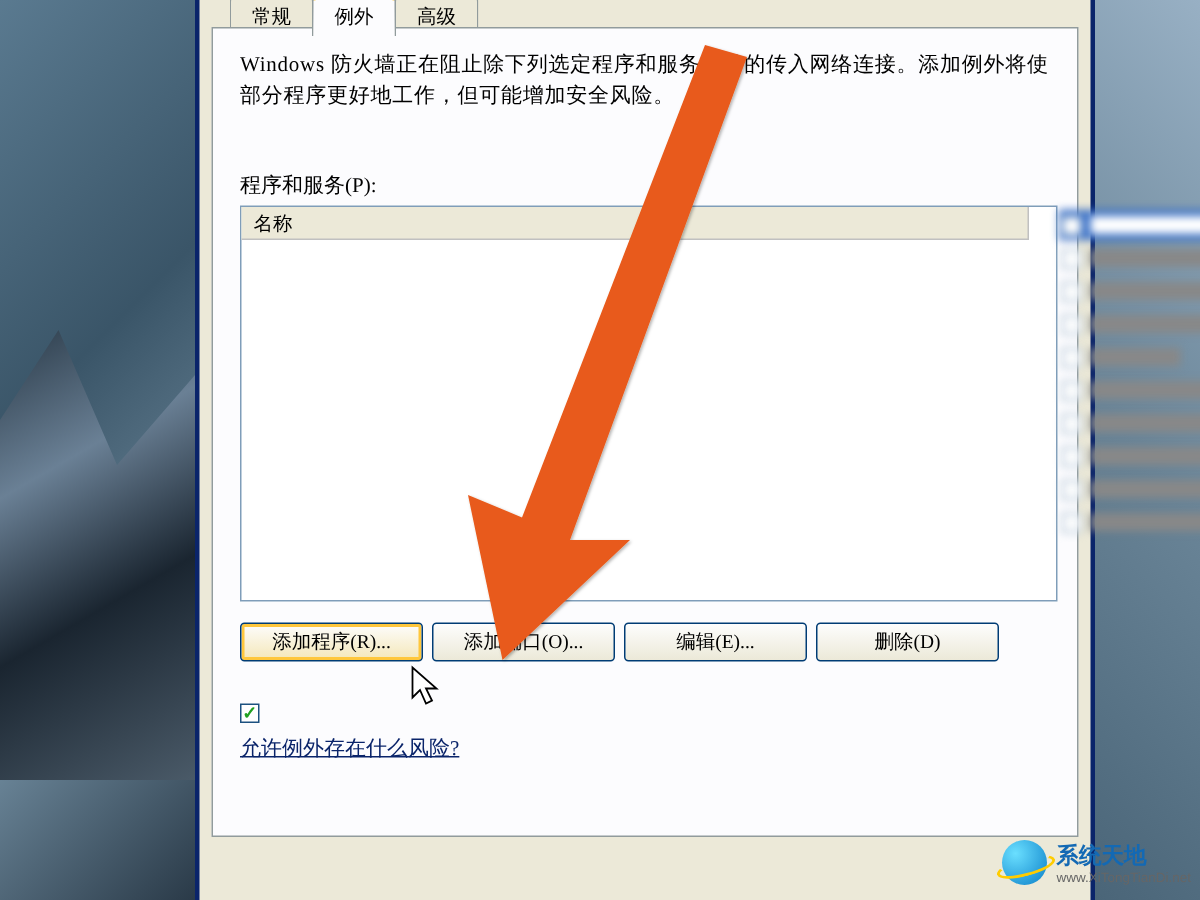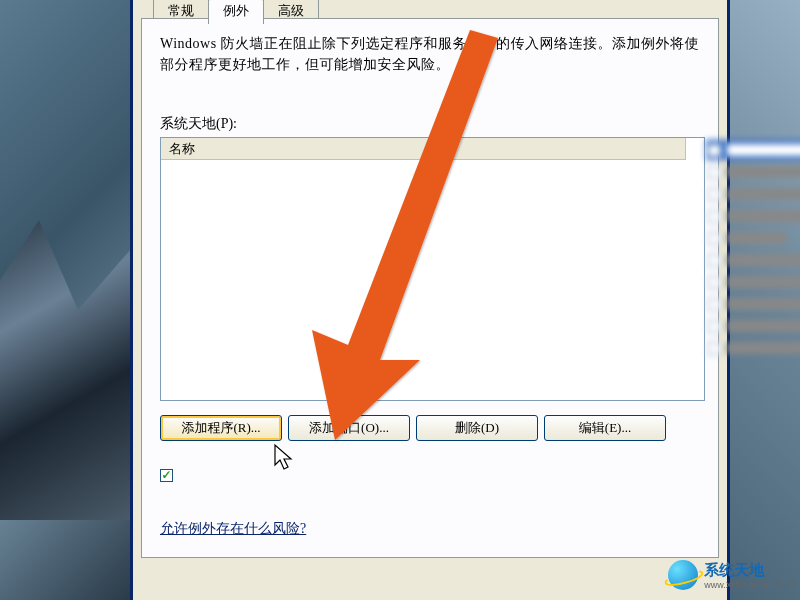--- a/index.html
+++ b/index.html
@@ -96,21 +96,21 @@
     box-shadow: inset 0 0 0 2px #ffc73c;
     background: linear-gradient(#fdfdfd, #f4e7b8);
   }
   .notify-row { margin-top: 28px; display: flex; align-items: center; }
   .notify-row .cb {
     width: 13px; height: 13px; border: 1px solid #1c5180;
     background: #fff; margin-right: 6px; display: flex;
     align-items: center; justify-content: center;
     color: #21a121; font-size: 12px; font-weight: bold;
   }
-  .risk-link { margin-top: 38px; }
+  .risk-link { margin-top: 8px; }
   .risk-link a { color: #0a246a; text-decoration: underline; cursor: pointer; }
   .bottom-bar {
     position: absolute; left: 0; bottom: 0; right: 0; height: 36px;
     border-top: 1px solid #919b9c; display: flex; justify-content: flex-end;
     align-items: center; padding-right: 14px; gap: 8px;
     background: #ece9d8;
   }
   .bottom-bar .xp-btn { min-width: 82px; }
   .arrow {
     position: absolute; left: 280px; top: 20px; pointer-events: none;
@@ -147,21 +147,21 @@
 <div class="dialog">
   <div class="tabs">
     <div class="tab">常规</div>
     <div class="tab active">例外</div>
     <div class="tab">高级</div>
   </div>
 
   <div class="tab-panel">
     <p class="desc">Windows 防火墙正在阻止除下列选定程序和服务之外的传入网络连接。添加例外将使部分程序更好地工作，但可能增加安全风险。</p>
 
-    <div class="label">系统天地(P):</div>
+    <div class="label">程序和服务(P):</div>
 
     <div class="list-frame">
       <div style="display:flex;gap:16px;">
         <div class="list-header">名称</div>
         <div class="list-body">
           <div class="list-row selected" style="top:2px">
               <div class="cb"></div>
               <div class="txt" style="width:140px"></div>
             </div>
           <div class="list-row" style="top:24px">
@@ -205,22 +205,22 @@
       <div class="scrollbar">
         <div class="scroll-btn">▲</div>
         <div style="height:226px"></div>
         <div class="scroll-btn">▼</div>
       </div>
     </div>
 
     <div class="btn-row">
       <button class="xp-btn hover">添加程序(R)...</button>
       <button class="xp-btn">添加端口(O)...</button>
+      <button class="xp-btn">编辑(E)...</button>
       <button class="xp-btn">删除(D)</button>
-      <button class="xp-btn">编辑(E)...</button>
     </div>
 
     <div class="notify-row">
       <div class="cb">✓</div>
     </div>
 
     <div class="risk-link">
       <a>允许例外存在什么风险?</a>
     </div>
   </div>

